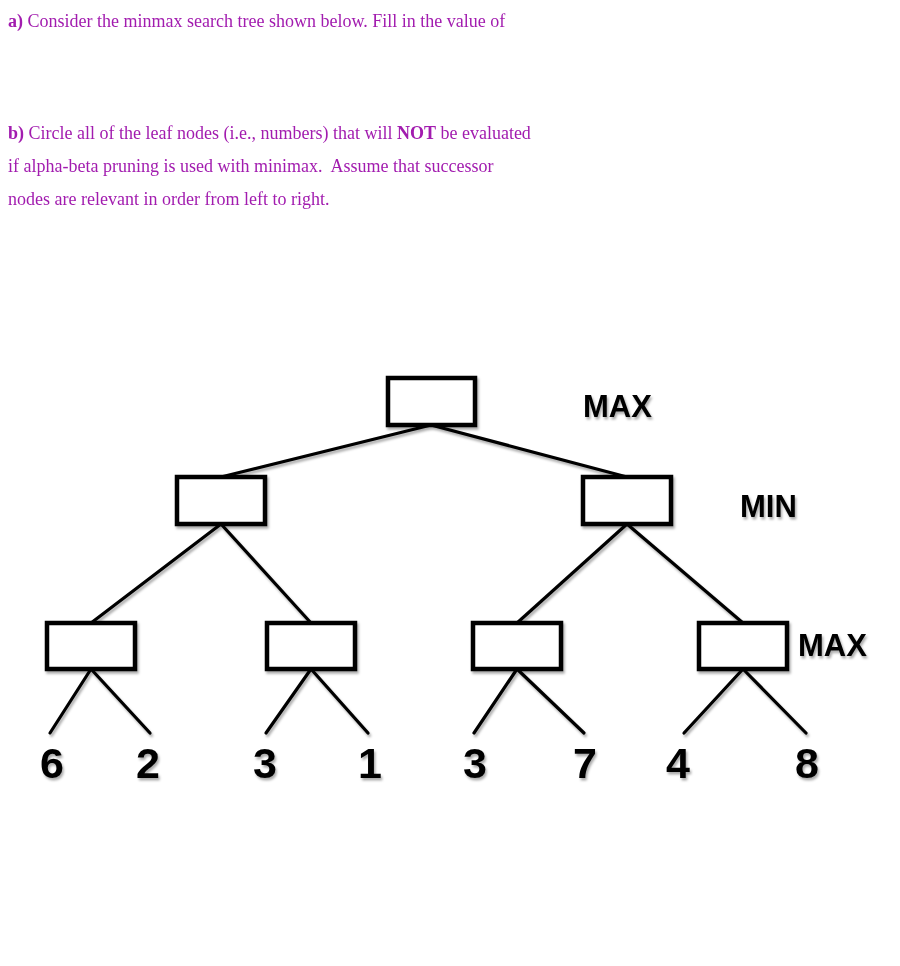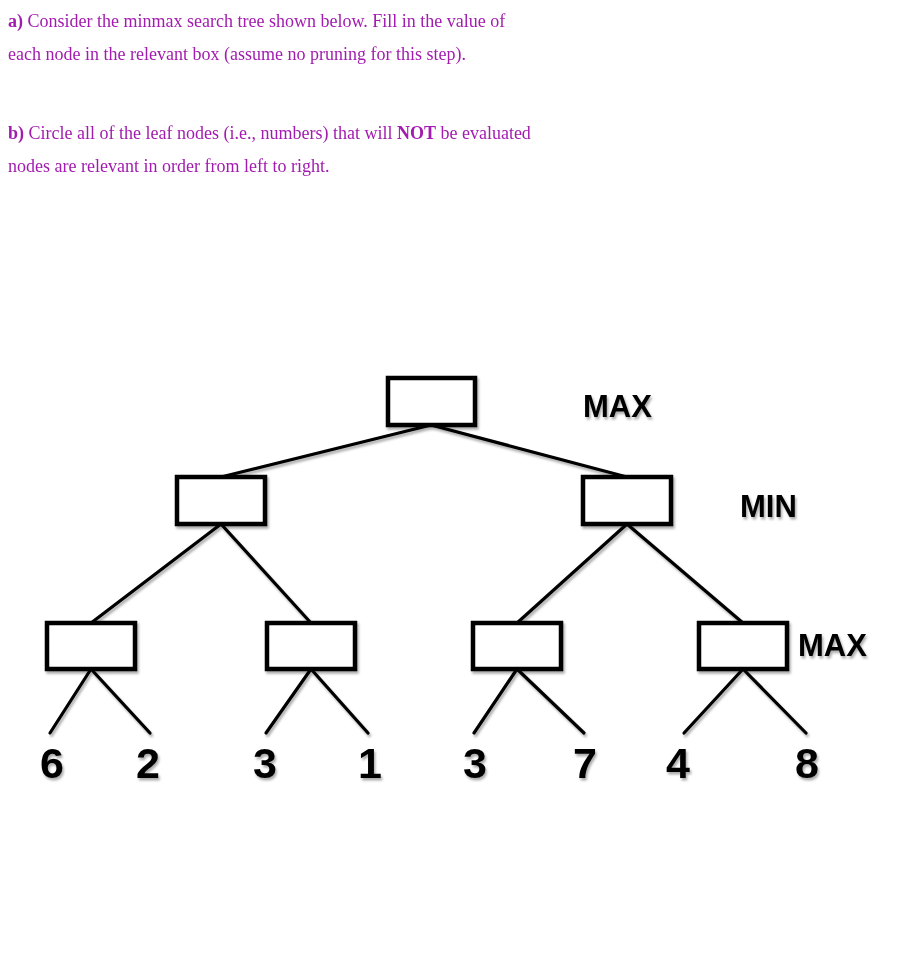--- a/index.html
+++ b/index.html
@@ -38,25 +38,25 @@
   .node-box { fill: #ffffff; stroke: #000000; stroke-width: 4.5; }
   .edge { stroke: #000000; stroke-width: 3.2; stroke-linecap: round; }
 </style>
 </head>
 <body>
 
 <div class="page">
 
   <div class="q" style="top:5px">
     <div class="qline"><span class="bold">a)</span><span> Consider the minmax search tree shown below. Fill in the value of</span></div>
-    <div class="qline">each node in the relevant box (assume no pruning for this step).</div>
   </div>
 
   <div class="q" style="top:117px">
     <div class="qline"><span class="bold">b)</span><span> Circle all of the leaf nodes (i.e., numbers) that will </span><span class="bold">NOT</span><span> be evaluated</span></div>
+    <div class="qline">if alpha-beta pruning is used with minimax.  Assume that successor</div>
     <div class="qline">nodes are relevant in order from left to right.</div>
   </div>
 
   <svg class="tree-svg" width="900" height="460" viewBox="0 0 900 460">
     <defs>
       <filter id="ds" x="-20%" y="-20%" width="150%" height="150%">
         <feDropShadow dx="1.5" dy="2.5" stdDeviation="1.3" flood-color="#000000" flood-opacity="0.33"></feDropShadow>
       </filter>
     </defs>
 

